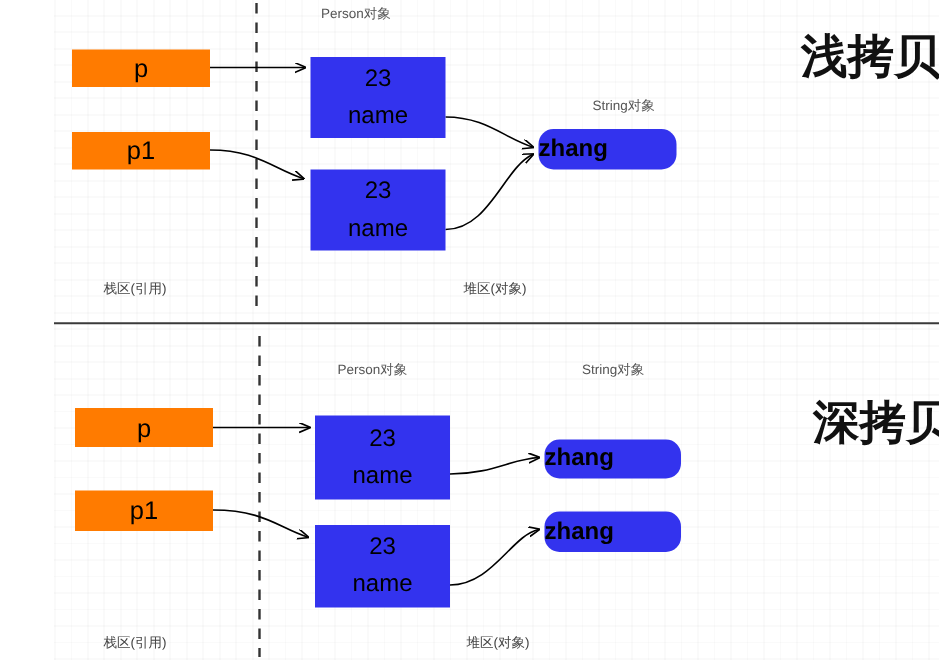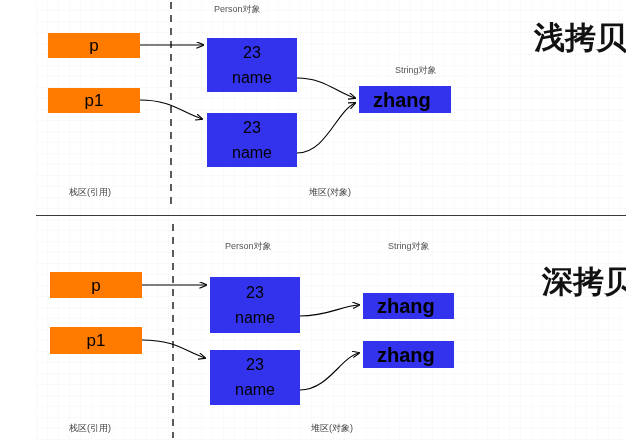--- a/index.html
+++ b/index.html
@@ -44,24 +44,24 @@
     background: #3333ee;
     flex-direction: column;
     font-size: 16px;
   }
   .obj-box .line {
     display: block;
     text-align: center;
   }
   .str-box {
     background: #3333ee;
-    font-size: 20px;
+    font-size: 16px;
     font-weight: bold;
     justify-content: flex-start;
-    padding-left: 14px;
+    border-radius: 10px;
   }
   .small-label {
     position: absolute;
     font-size: 9px;
     color: #555555;
     white-space: nowrap;
     letter-spacing: 0px;
   }
   .zone-label {
     position: absolute;

